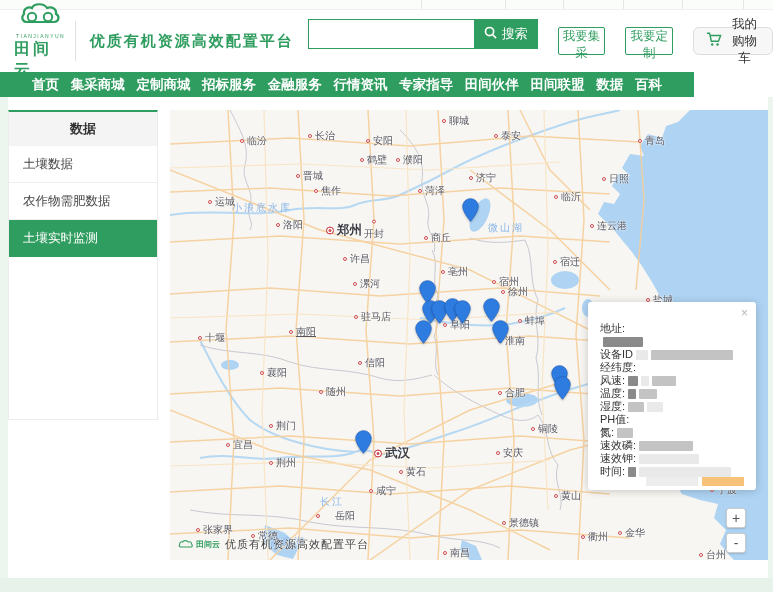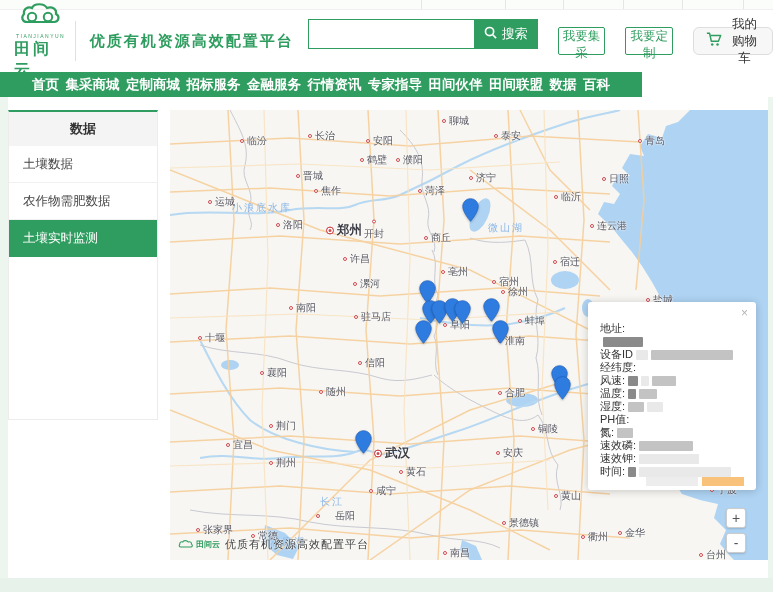--- a/index.html
+++ b/index.html
@@ -18,21 +18,21 @@
   .logo .brand-cn { font-size:16px; font-weight:bold; color:#2f9d5f; letter-spacing:3px; }
   .hdr-divider { width:1px; height:40px; background:#e0e0e0; margin:0 14px 0 8px; }
   .slogan { font-size:15px; color:#2f9d5f; font-weight:600; letter-spacing:2px; white-space:nowrap; }
   .search-wrap { display:flex; margin-left:14px; height:44px; }
   .search-input { width:166px; height:30px; border:1px solid #2f9d5f; border-right:none; outline:none; padding:0 8px; font-size:12px; }
   .search-btn { width:64px; height:30px; background:#2f9d5f; color:#fff; border:none; font-size:13px; display:flex; align-items:center; justify-content:center; gap:5px; cursor:pointer; }
   .ghost-btn { height:28px; width:74px; background:#fff; border:1px solid #2f9d5f; color:#2f9d5f; font-size:12.5px; margin-left:20px; border-radius:2px; cursor:pointer; }
   .cart-btn { height:28px; padding:4px 12px; background:#f7f7f7; border:1px solid #ddd; color:#333; font-size:12.5px; margin-left:20px; border-radius:6px; display:flex; align-items:center; gap:7px; cursor:pointer; }
 
   
-  .nav { position:absolute; left:0; top:72px; width:642px; height:25px; background:#2f9d5f; display:flex; align-items:center; justify-content:space-between; padding:0 32px; }
+  .nav { position:absolute; left:0; top:72px; width:694px; height:25px; background:#2f9d5f; display:flex; align-items:center; justify-content:space-between; padding:0 32px; }
   .nav-item { color:#fff; font-size:13.5px; font-weight:600; white-space:nowrap; cursor:pointer; }
 
   
   .edge { position:absolute; background:#edf5ef; }
   .edge-left { left:0; top:97px; width:8px; height:481px; }
   .edge-right { left:768px; top:97px; width:5px; height:481px; }
   .bottom-band { position:absolute; left:0; top:578px; width:773px; height:14px; background:#e7f2ea; }
 
   
   .sidebar { position:absolute; left:8px; top:110px; width:150px; height:310px; background:#fff; border:1px solid #ececec; border-top:2px solid #2f9d5f; display:flex; flex-direction:column; }
@@ -324,21 +324,21 @@
           <span>许昌</span>
         </div>
         <div class="city" style="left: 183px; top: 174px;">
           <span class="dot"></span>
           <span>漯河</span>
         </div>
         <div class="city" style="left: 184px; top: 207px;">
           <span class="dot"></span>
           <span>驻马店</span>
         </div>
-        <div class="city" style="left: 119px; top: 198px;">
+        <div class="city" style="left: 119px; top: 222px; text-decoration: underline;">
           <span class="dot"></span>
           <span>南阳</span>
         </div>
         <div class="city" style="left: 28px; top: 228px;">
           <span class="dot"></span>
           <span>十堰</span>
         </div>
         <div class="city" style="left: 90px; top: 263px;">
           <span class="dot"></span>
           <span>襄阳</span>

